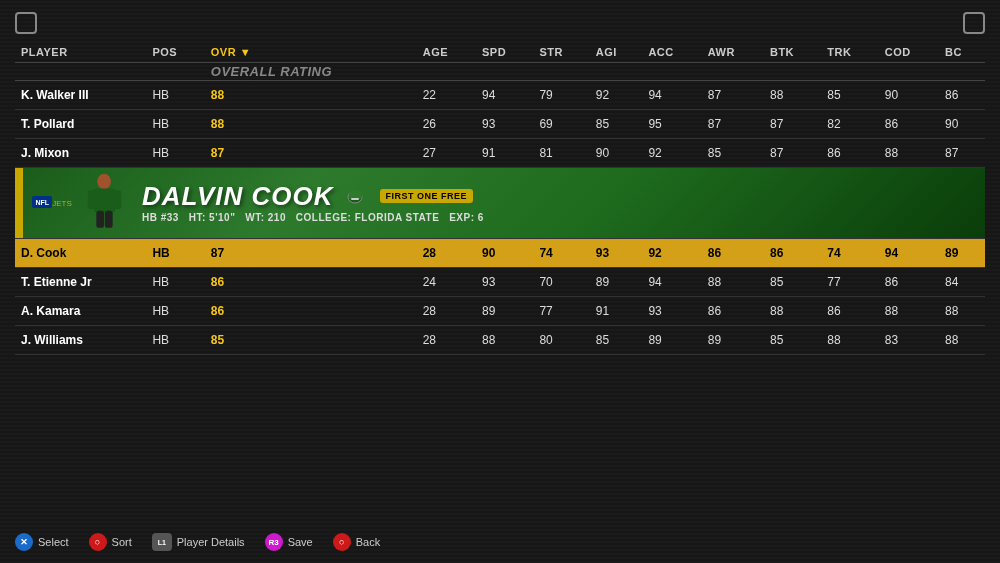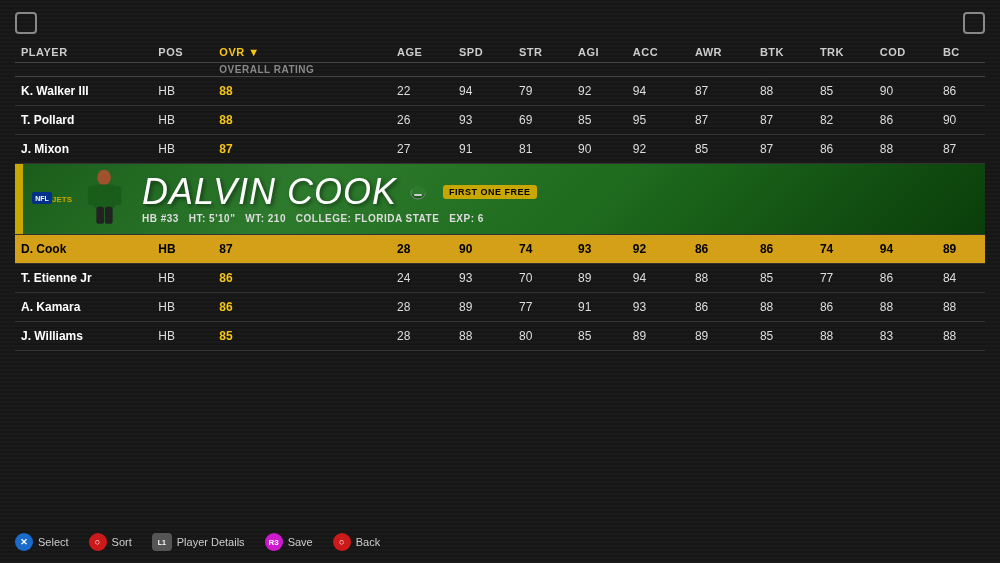--- a/index.html
+++ b/index.html
@@ -107,23 +107,24 @@
       color: #ccc;
       letter-spacing: 0.5px;
       border-bottom: 1px solid #444;
     }
 
     thead tr th.active-sort {
       color: #f5c518;
     }
 
     .overall-rating-row th {
-      font-size: 10px;
+      font-size: 13px;
       color: #888;
       padding: 1px 6px;
+      font-style: italic;
     }
 
     tbody tr {
       border-bottom: 1px solid #333;
     }
 
     tbody tr td {
       padding: 7px 6px;
       font-size: 12px;
       color: #ddd;
@@ -202,22 +203,22 @@
       width: 100%;
       height: 100%;
     }
 
     .player-banner-info {
       margin-left: 10px;
       flex: 1;
     }
 
     .player-name-large {
-      font-size: 36px;
-      font-weight: 400;
+      font-size: 26px;
+      font-weight: 700;
       font-style: italic;
       color: #fff;
       text-transform: uppercase;
       letter-spacing: 1px;
       line-height: 1;
       text-shadow: 2px 2px 4px rgba(0,0,0,0.5);
     }
 
     .player-details-sub {
       font-size: 10px;
@@ -370,21 +371,21 @@
             <td>87</td>
             <td>86</td>
             <td>88</td>
             <td>87</td>
           </tr>
           <tr>
             <td colspan="13" style="padding: 0px;">
       <div class="player-banner">
         <div class="player-banner-logo">
           <div class="nfl-logo">NFL</div>
-          <div style="font-size:8px;color:#c8a800;font-weight:700;text-align:center;">JETS</div>
+          <div style="font-size:8px;color:#c8a800;font-weight:400;text-align:center;">JETS</div>
         </div>
         <div class="player-silhouette">
           <svg viewBox="0 0 55 70" xmlns="http://www.w3.org/2000/svg">
 
             <ellipse cx="27" cy="10" rx="8" ry="9" fill="#a0522d"></ellipse>
             <rect x="15" y="18" width="25" height="28" rx="4" fill="#1a5c1a"></rect>
             <rect x="8" y="20" width="10" height="22" rx="3" fill="#1a5c1a"></rect>
             <rect x="37" y="20" width="10" height="22" rx="3" fill="#1a5c1a"></rect>
             <rect x="18" y="44" width="9" height="20" rx="3" fill="#222"></rect>
             <rect x="28" y="44" width="9" height="20" rx="3" fill="#222"></rect>

